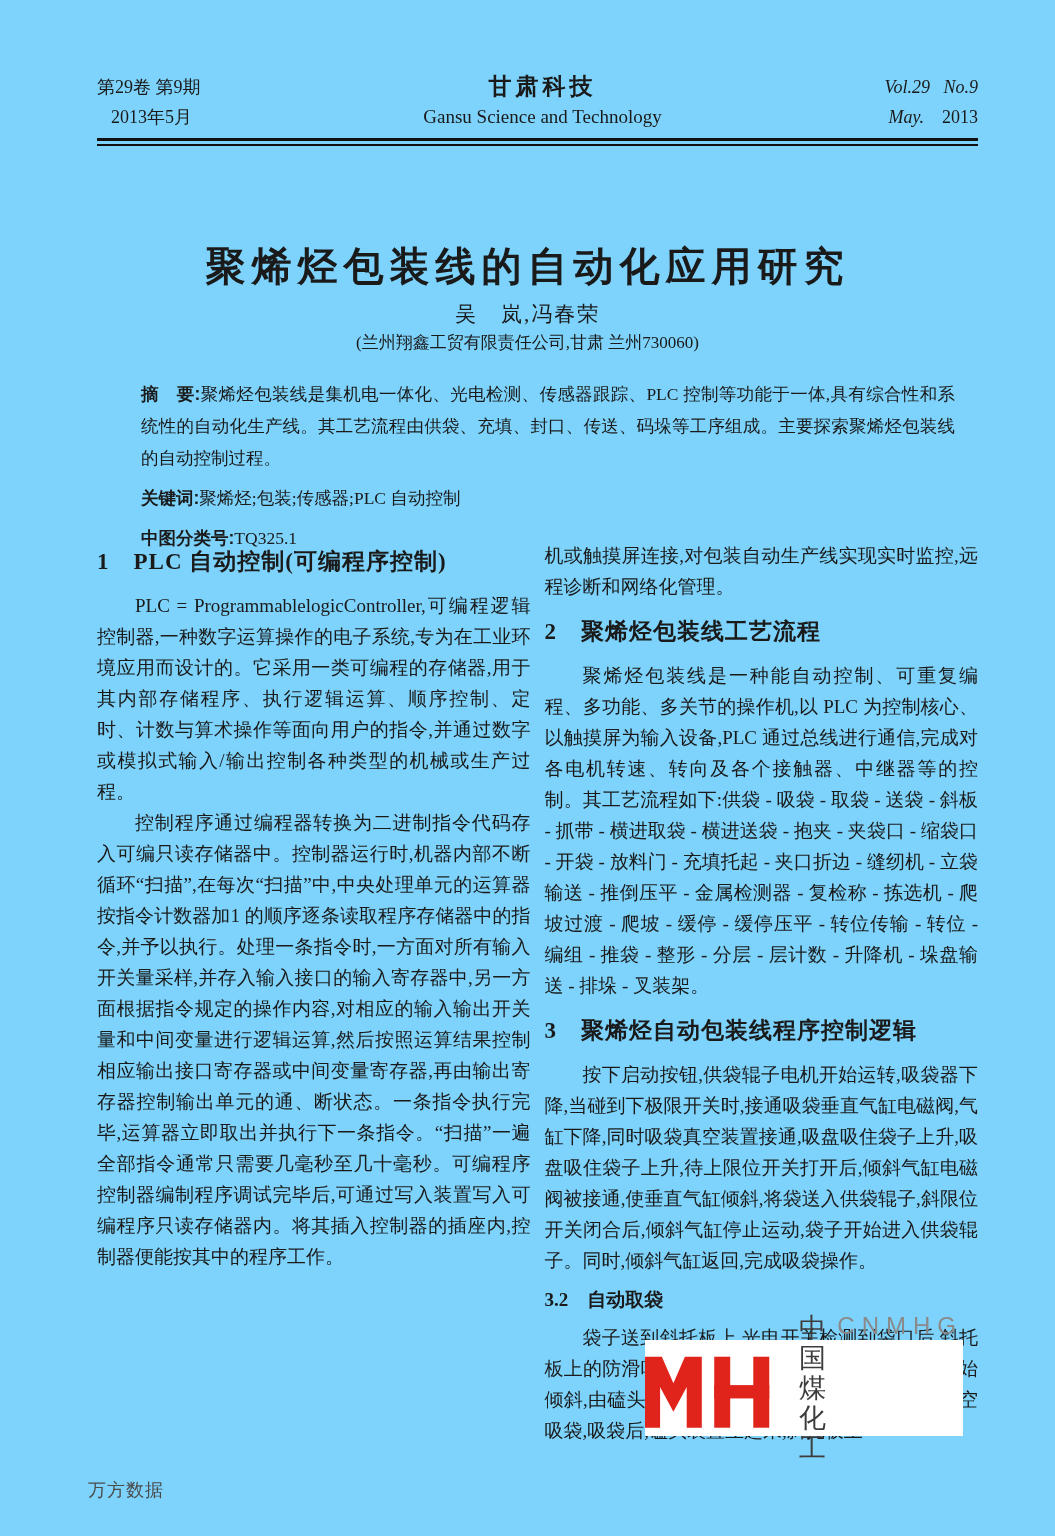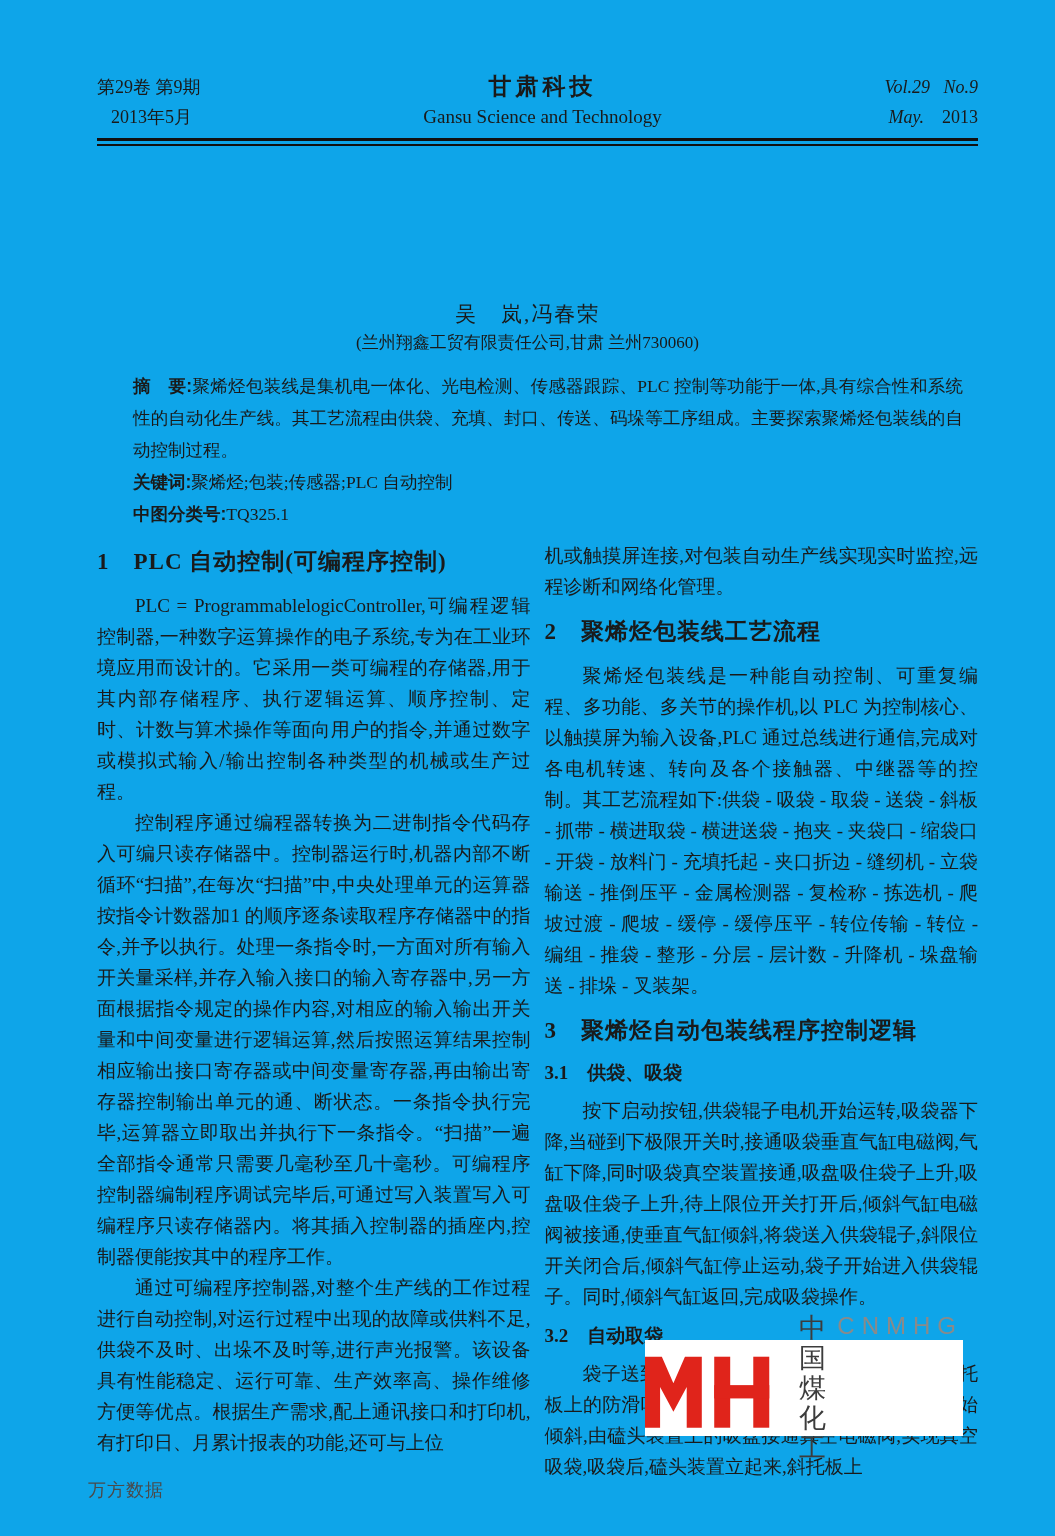--- a/index.html
+++ b/index.html
@@ -1,20 +1,20 @@
 <!DOCTYPE html>
 <html><head>
 <meta charset="utf-8">
 <style>
   html,body{margin:0;padding:0;background:#ffffff;}
   .page{
     position:relative;
     width:1055px;height:1536px;
     margin:0 auto;
-    background:#0ea5e9;
+    background:#7dd3fc;
     font-family:"Liberation Serif", serif;
     color:#1a1a1a;
     overflow:hidden;
   }
   
   .jheader{
     position:absolute;left:97px;right:77px;top:72px;
     display:flex;justify-content:space-between;align-items:flex-start;
     font-size:18px;line-height:30px;
   }
@@ -43,21 +43,21 @@
   }
   .affil{
     position:absolute;left:0;right:0;top:331px;
     text-align:center;font-size:17px;
   }
   
   .abstract{
     position:absolute;left:133px;right:92px;top:370px;
     font-size:17.5px;line-height:32px;text-align:justify;
   }
-  .abstract p{margin:0;}
+  .abstract p{margin:8px;}
   .abstract b{font-family:"Liberation Sans", sans-serif;font-weight:700;}
   
   .columns{
     position:absolute;left:97px;top:540px;width:881px;
     display:flex;gap:14px;
   }
   .col{width:434px;font-size:19px;line-height:31px;text-align:justify;}
   .col p{margin:0;}
   .col p.indent{text-indent:2em;}
   h2.sec{
@@ -108,42 +108,41 @@
         <span>No.9</span>
       </div>
       <div>
         <span>May.</span>&nbsp;&nbsp;&nbsp;
         <span class="yr">2013</span>
       </div>
     </div>
   </header>
   <div class="rule"></div>
 
+  <h1 class="title">聚烯烃包装线的自动化应用研究</h1>
   <div class="authors">吴　岚,冯春荣</div>
   <div class="affil">(兰州翔鑫工贸有限责任公司,甘肃 兰州730060)</div>
 
   <div class="abstract">
     <p><b>摘　要:</b><span>聚烯烃包装线是集机电一体化、光电检测、传感器跟踪、PLC 控制等功能于一体,具有综合性和系统性的自动化生产线。其工艺流程由供袋、充填、封口、传送、码垛等工序组成。主要探索聚烯烃包装线的自动控制过程。</span></p>
     <p><b>关键词:</b><span>聚烯烃;包装;传感器;PLC 自动控制</span></p>
     <p><b>中图分类号:</b><span>TQ325.1</span></p>
   </div>
 
   <div class="columns">
     <div class="col">
       <h2 class="sec" style="margin-top:6px">1　PLC 自动控制(可编程序控制)</h2>
       <p class="indent">PLC = ProgrammablelogicController,可编程逻辑控制器,一种数字运算操作的电子系统,专为在工业环境应用而设计的。它采用一类可编程的存储器,用于其内部存储程序、执行逻辑运算、顺序控制、定时、计数与算术操作等面向用户的指令,并通过数字或模拟式输入/输出控制各种类型的机械或生产过程。</p>
       <p class="indent">控制程序通过编程器转换为二进制指令代码存入可编只读存储器中。控制器运行时,机器内部不断循环“扫描”,在每次“扫描”中,中央处理单元的运算器按指令计数器加1 的顺序逐条读取程序存储器中的指令,并予以执行。处理一条指令时,一方面对所有输入开关量采样,并存入输入接口的输入寄存器中,另一方面根据指令规定的操作内容,对相应的输入输出开关量和中间变量进行逻辑运算,然后按照运算结果控制相应输出接口寄存器或中间变量寄存器,再由输出寄存器控制输出单元的通、断状态。一条指令执行完毕,运算器立即取出并执行下一条指令。“扫描”一遍全部指令通常只需要几毫秒至几十毫秒。可编程序控制器编制程序调试完毕后,可通过写入装置写入可编程序只读存储器内。将其插入控制器的插座内,控制器便能按其中的程序工作。</p>
-      <p class="indent">通过可编程序控制器,对整个生产线的工作过程进行自动控制,对运行过程中出现的故障或供料不足,供袋不及时、出垛不及时等,进行声光报警。该设备具有性能稳定、运行可靠、生产效率高、操作维修方便等优点。根据生产需求,配上通讯接口和打印机,有打印日、月累计报表的功能,还可与上位</p>
     </div>
     <div class="col">
       <p>机或触摸屏连接,对包装自动生产线实现实时监控,远程诊断和网络化管理。</p>
       <h2 class="sec">2　聚烯烃包装线工艺流程</h2>
       <p class="indent">聚烯烃包装线是一种能自动控制、可重复编程、多功能、多关节的操作机,以 PLC 为控制核心、以触摸屏为输入设备,PLC 通过总线进行通信,完成对各电机转速、转向及各个接触器、中继器等的控制。其工艺流程如下:供袋 - 吸袋 - 取袋 - 送袋 - 斜板 - 抓带 - 横进取袋 - 横进送袋 - 抱夹 - 夹袋口 - 缩袋口 - 开袋 - 放料门 - 充填托起 - 夹口折边 - 缝纫机 - 立袋输送 - 推倒压平 - 金属检测器 - 复检称 - 拣选机 - 爬坡过渡 - 爬坡 - 缓停 - 缓停压平 - 转位传输 - 转位 - 编组 - 推袋 - 整形 - 分层 - 层计数 - 升降机 - 垛盘输送 - 排垛 - 叉装架。</p>
       <h2 class="sec">3　聚烯烃自动包装线程序控制逻辑</h2>
-      <h3 class="sub">3.1　供袋、吸袋</h3>
       <p class="indent">按下启动按钮,供袋辊子电机开始运转,吸袋器下降,当碰到下极限开关时,接通吸袋垂直气缸电磁阀,气缸下降,同时吸袋真空装置接通,吸盘吸住袋子上升,吸盘吸住袋子上升,待上限位开关打开后,倾斜气缸电磁阀被接通,使垂直气缸倾斜,将袋送入供袋辊子,斜限位开关闭合后,倾斜气缸停止运动,袋子开始进入供袋辊子。同时,倾斜气缸返回,完成吸袋操作。</p>
       <h3 class="sub">3.2　自动取袋</h3>
       <p class="indent">袋子送到斜托板上,光电开关检测到袋口后,斜托板上的防滑吸盘吸住袋子, 横进装置的磕头装置开始倾斜,由磕头装置上的吸盘接通真空电磁阀,实现真空吸袋,吸袋后,磕头装置立起来,斜托板上</p>
     </div>
   </div>
 
   <div class="watermark">
     <span class="wm-logo">
       <svg width="142" height="84" viewBox="0 0 160 94" xmlns="http://www.w3.org/2000/svg">
         <polygon fill="#e0241b" points="0,94 0,14 19,14 32,44 45,14 64,14 64,94 47,94 47,48 32,76 17,48 17,94"></polygon>

